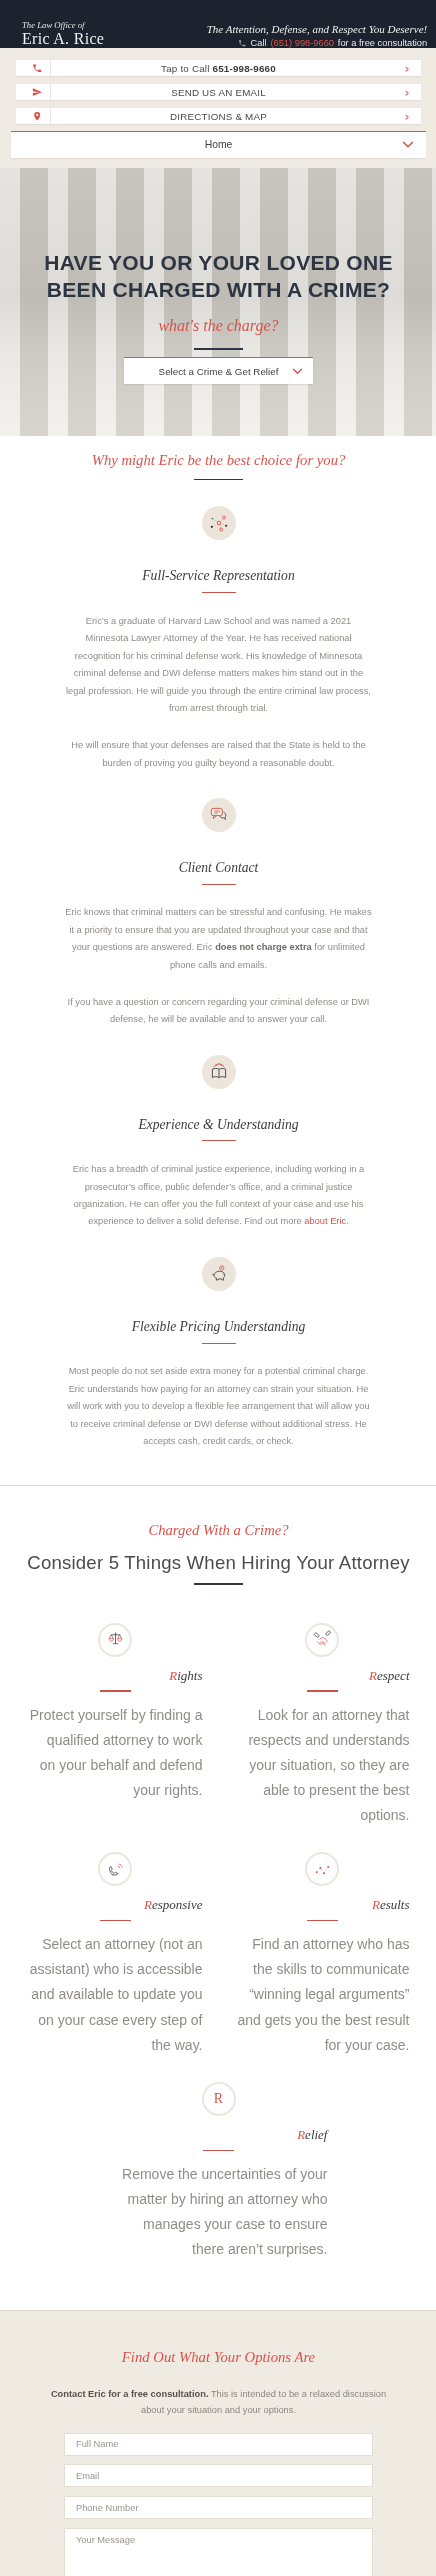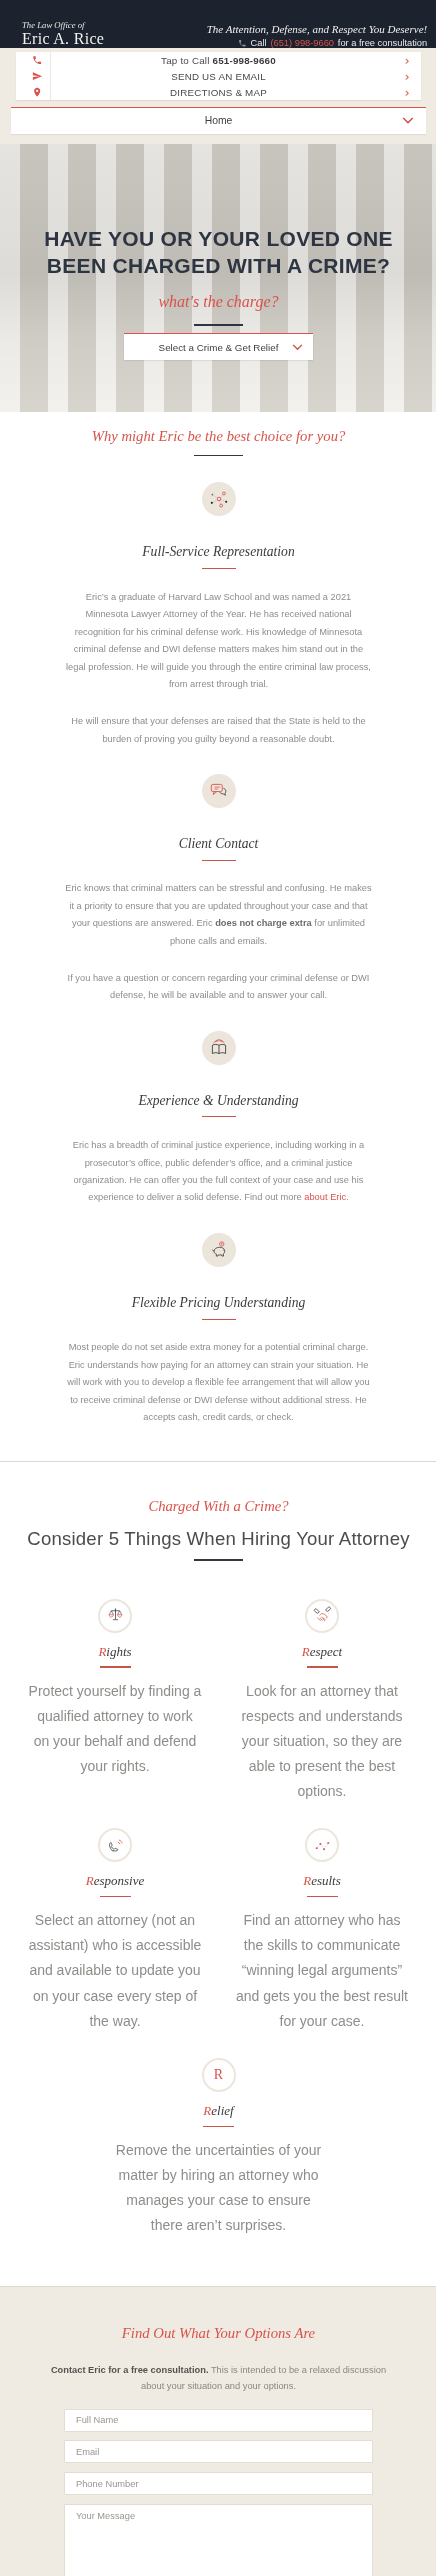--- a/index.html
+++ b/index.html
@@ -13,21 +13,21 @@
   .logo-name { font-family:"Liberation Serif", serif; color:#f2f2f0; font-size:16px; letter-spacing:0.3px; }
   .header-right { text-align:right; }
   .tagline { font-family:"Liberation Serif", serif; font-style:italic; color:#f0f0ee; font-size:11px; margin-bottom:3.3px; }
   .call-line { color:#e9e9e7; font-size:9.3px; display:flex; align-items:center; justify-content:flex-end; gap:3.8px; }
   .call-line .phone-red { color:#d9534a; }
   .icon-svg { display:inline-block; vertical-align:middle; }
   .icon-svg svg { display:block; width:100%; height:100%; }
 
   
   .quick-actions { padding:4.4px 16.4px 0; }
-  .qa-btn { position:relative; background:#fff; height:16px; margin-top:0; box-shadow:0 0.5px 1.1px rgba(0,0,0,.08); display:flex; align-items:center; cursor:pointer;padding-left:8px; }
+  .qa-btn { position:relative; background:#fff; height:16px; margin-top:8px; box-shadow:0 0.5px 1.1px rgba(0,0,0,.08); display:flex; align-items:center; cursor:pointer;padding-left:8px; }
   .qa-icon { width:27px; height:100%; border-right:0.5px solid #eee7dd; display:flex; align-items:center; justify-content:center; color:#d9534a; flex:0 0 auto; }
   .qa-icon .icon-svg { width:10.4px; height:10.4px; }
   .qa-label { position:absolute; left:27px; right:27px; text-align:center; color:#4a4a4a; font-size:9.8px; letter-spacing:0.2px; }
   .qa-label b { font-weight:bold; color:#3c3c3c; }
   .qa-chev { margin-left:auto; width:27px; text-align:center; color:#d9534a; font-size:13px; line-height:1; font-family:"DejaVu Sans", sans-serif; }
 
   
   .nav-select { margin:6.5px 11px 0; background:#fff; border-top:1.6px solid #d9534a; height:27px; position:relative; display:flex; align-items:center; justify-content:center; box-shadow:0 0.5px 1.1px rgba(0,0,0,.08); cursor:pointer; }
   .nav-select-label { color:#3f3f3f; font-size:10.4px; }
   .nav-select .chev-down { position:absolute; right:12px; top:8.7px; width:12px; height:7.6px; color:#cf4c3f; }
@@ -55,21 +55,21 @@
   .feat-title { font-family:"Liberation Serif", serif; font-style:italic; color:#3b3b3b; font-size:13.6px; margin-top:28px; }
   .red-rule { width:34px; height:1.1px; background:#c8554a; margin:7.6px auto 0; }
   .feat-para { width:309px; margin:19.6px auto 0; color:#8f8d89; font-size:9.3px; line-height:1.88; }
   .feat-para b { color:#6e6c68; }
   .feat-para a { color:#d9534a; text-decoration:none; cursor:pointer; }
 
   
   .five { background:#fff; border-top:0.5px solid #dcd7cf; text-align:center; padding:36px 0 48px; }
   .five h2 { color:#4c4c4c; font-size:18.6px; font-weight:normal; margin-top:13px; letter-spacing:0.2px; }
   .five-grid { width:382px; margin:14px auto 0; display:flex; flex-wrap:wrap; justify-content:space-between; }
-  .five-item { width:175px; margin-top:24px; }
+  .five-item { width:175px; margin-top:24px;text-align:right; }
   .five-circle { width:34px; height:34px; border-radius:50%; background:#fff; border:2.7px solid #ece6dc; margin:0 auto; display:flex; align-items:center; justify-content:center; }
   .five-circle .icon-svg { width:21px; height:21px; }
   .five-title { font-family:"Liberation Serif", serif; font-style:italic; font-size:13px; color:#3b3b3b; margin-top:11px; }
   .five-title .fl { color:#d9534a; }
   .five-rule { width:31px; height:1.1px; background:#c8554a; margin:6.5px auto 0; }
   .five-text { margin-top:11px; color:#8f8d89; font-size:14px; line-height:1.8; }
   .five-item.center { width:218px; margin-left:auto; margin-right:auto; }
   .letter-r { font-family:"Liberation Serif", serif; font-size:14px; color:#d9534a; }
 
   

